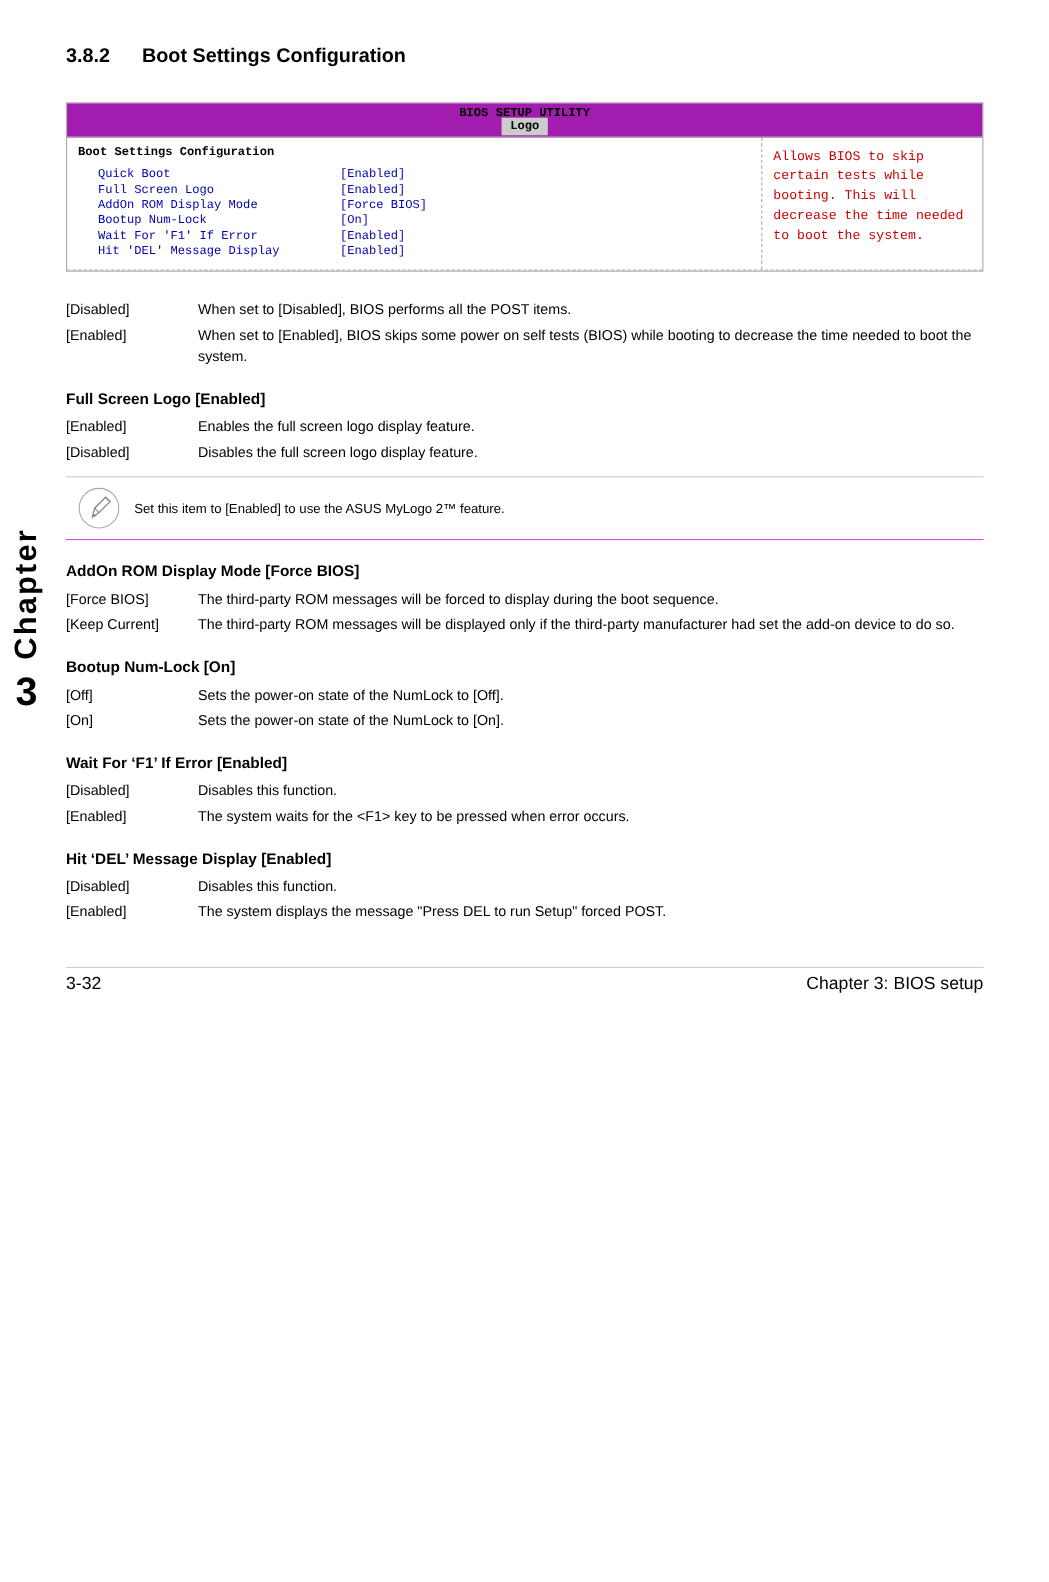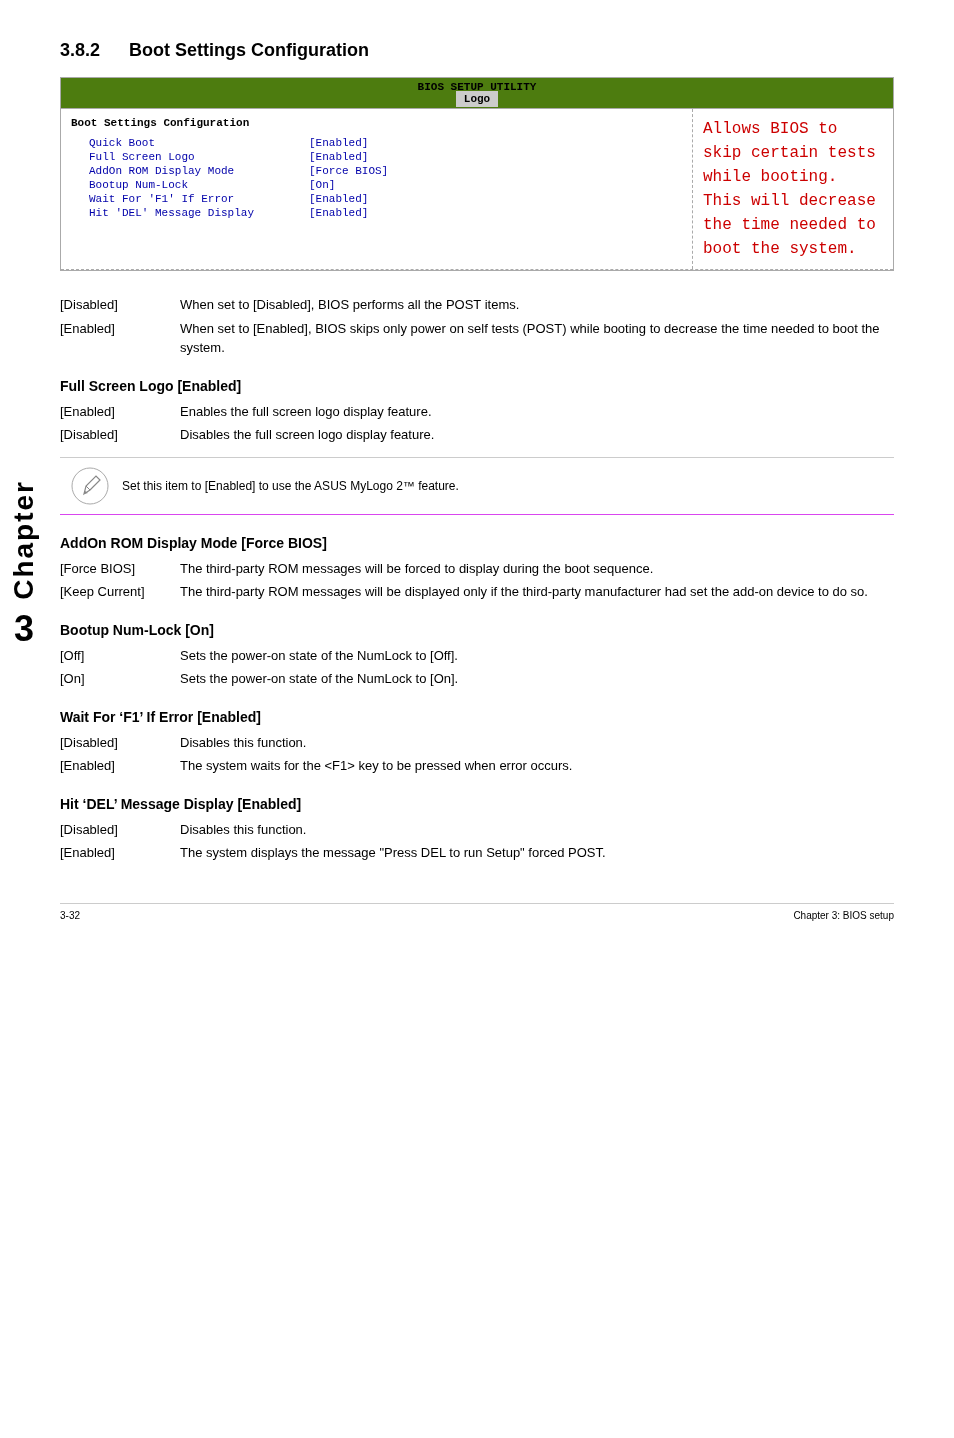--- a/index.html
+++ b/index.html
@@ -42,38 +42,38 @@
     .chapter-number {
       font-size: 36px;
       font-weight: bold;
       margin-top: 8px;
     }
 
     
     .section-heading {
       font-size: 18px;
       font-weight: bold;
-      margin-bottom: 16px;
+      margin-bottom: 32px;
       border-bottom: none;
     }
 
     .section-number {
       margin-right: 24px;
     }
 
     
     .bios-box {
       border: 1px solid #aaa;
       margin-bottom: 24px;
       font-family: 'Courier New', monospace;
       font-size: 11px;
     }
 
     .bios-header {
-      background: #4d7c0f;
+      background: #a21caf;
       text-align: center;
       padding: 3px;
       font-weight: bold;
       border-bottom: 1px solid #aaa;
       color: #000;
     }
 
     .bios-header .boot-tab {
       background: #ccc;
       padding: 2px 8px;
@@ -87,21 +87,21 @@
     .bios-main {
       flex: 1;
       padding: 8px 10px;
       border-right: 1px dashed #aaa;
     }
 
     .bios-sidebar {
       width: 200px;
       padding: 8px 10px;
       color: #c00;
-      font-size: 16px;
+      font-size: 12px;
       line-height: 1.5;
     }
 
     .bios-title {
       font-weight: bold;
       color: #000;
       margin-bottom: 8px;
       font-size: 11px;
     }
 
@@ -168,21 +168,21 @@
       font-size: 12px;
     }
 
     
     .page-footer {
       display: flex;
       justify-content: space-between;
       border-top: 1px solid #ccc;
       padding-top: 6px;
       margin-top: 40px;
-      font-size: 10px;
+      font-size: 16px;
     }
 
     .dashed-separator {
       border: none;
       border-top: 1px dashed #aaa;
       margin: 0;
     }
   </style>
 </head>
 <body>
@@ -239,21 +239,21 @@
     <hr class="dashed-separator">
   </div>
 
   <div class="content-section">
     <div class="option-row">
       <span class="option-key">[Disabled]</span>
       <span class="option-desc">When set to [Disabled], BIOS performs all the POST items.</span>
     </div>
     <div class="option-row">
       <span class="option-key">[Enabled]</span>
-      <span class="option-desc">When set to [Enabled], BIOS skips only power on self tests (POST) while booting to decrease the time needed to boot the system.</span>
+      <span class="option-desc">When set to [Enabled], BIOS skips some power on self tests (BIOS) while booting to decrease the time needed to boot the system.</span>
     </div>
   </div>
 
   <div class="content-section">
     <div class="subsection-title">Full Screen Logo [Enabled]</div>
     <div class="option-row">
       <span class="option-key">[Enabled]</span>
       <span class="option-desc">Enables the full screen logo display feature.</span>
     </div>
     <div class="option-row">

